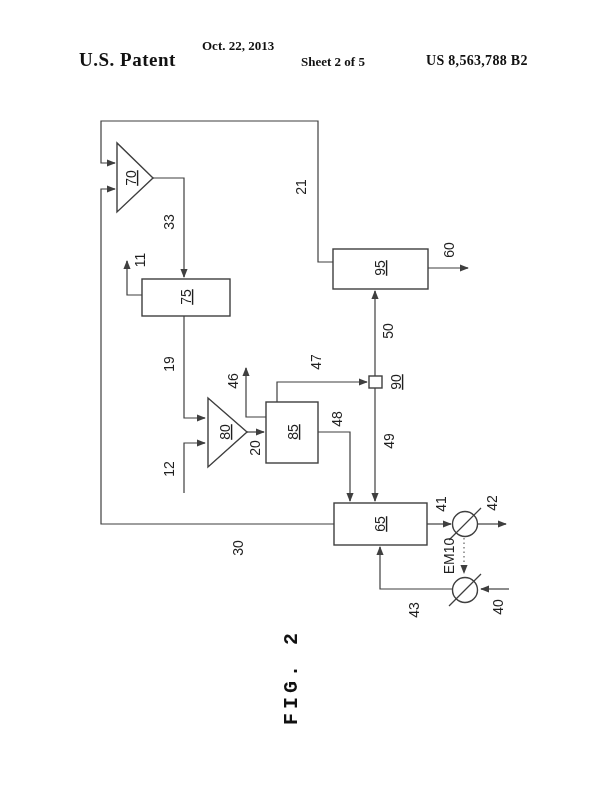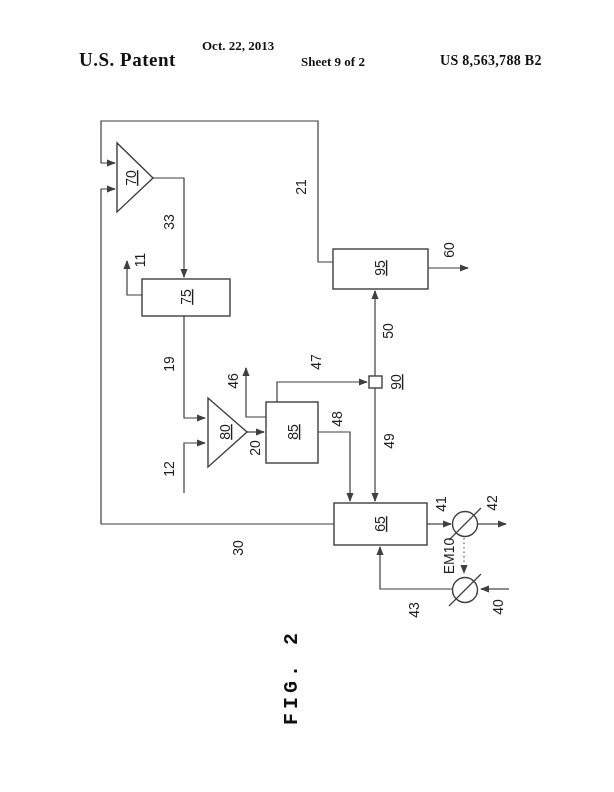--- a/index.html
+++ b/index.html
@@ -8,21 +8,21 @@
     background:#ffffff;
     position:relative;
     overflow:hidden;
     font-family:"Liberation Serif", serif;
   }
   .page{position:absolute;inset:0;width:614px;height:792px;}
   .hdr{position:absolute;color:#111;white-space:nowrap;}
   .hdr-title{left:79px;top:49px;font-size:19px;font-weight:bold;letter-spacing:.5px;}
   .hdr-date{left:202px;top:38px;font-size:13px;font-weight:bold;}
   .hdr-sheet{left:301px;top:54px;font-size:13px;font-weight:bold;}
-  .hdr-patno{left:440px;top:53px;font-size:14px;font-weight:bold;letter-spacing:.3px;}
+  .hdr-patno{left:426px;top:53px;font-size:14px;font-weight:bold;letter-spacing:.3px;}
 
   svg{position:absolute;left:0;top:0;}
   .ln{fill:none;stroke:#3f3f3f;stroke-width:1.2;}
   .shape{fill:#ffffff;stroke:#3f3f3f;stroke-width:1.4;}
   .dotted{fill:none;stroke:#6e6e6e;stroke-width:1.3;stroke-dasharray:1.5 3;}
   .lbl{
     font-family:"Liberation Sans", sans-serif;
     font-size:14px;fill:#1f1f1f;
   }
   .comp{text-decoration:underline;}
@@ -31,21 +31,21 @@
     font-size:20px;font-weight:bold;fill:#111;letter-spacing:4px;
   }
 </style>
 </head>
 <body>
 
 <div class="page">
 
   <span class="hdr hdr-title">U.S. Patent</span>
   <span class="hdr hdr-date">Oct. 22, 2013</span>
-  <span class="hdr hdr-sheet">Sheet 9 of 2</span>
+  <span class="hdr hdr-sheet">Sheet 2 of 5</span>
   <span class="hdr hdr-patno">US 8,563,788 B2</span>
 
   <svg width="614" height="792" viewBox="0 0 614 792">
     <defs>
       <marker id="arrow" viewBox="0 0 10 8" refX="9" refY="4" markerWidth="9" markerHeight="7.2" markerUnits="userSpaceOnUse" orient="auto-start-reverse">
         <path d="M0,0 L10,4 L0,8 z" fill="#3f3f3f"></path>
       </marker>
     </defs>
 
     <path class="ln" d="M333,262 L318,262 L318,121 L101,121 L101,163 L115,163" marker-end="url(#arrow)"></path>

